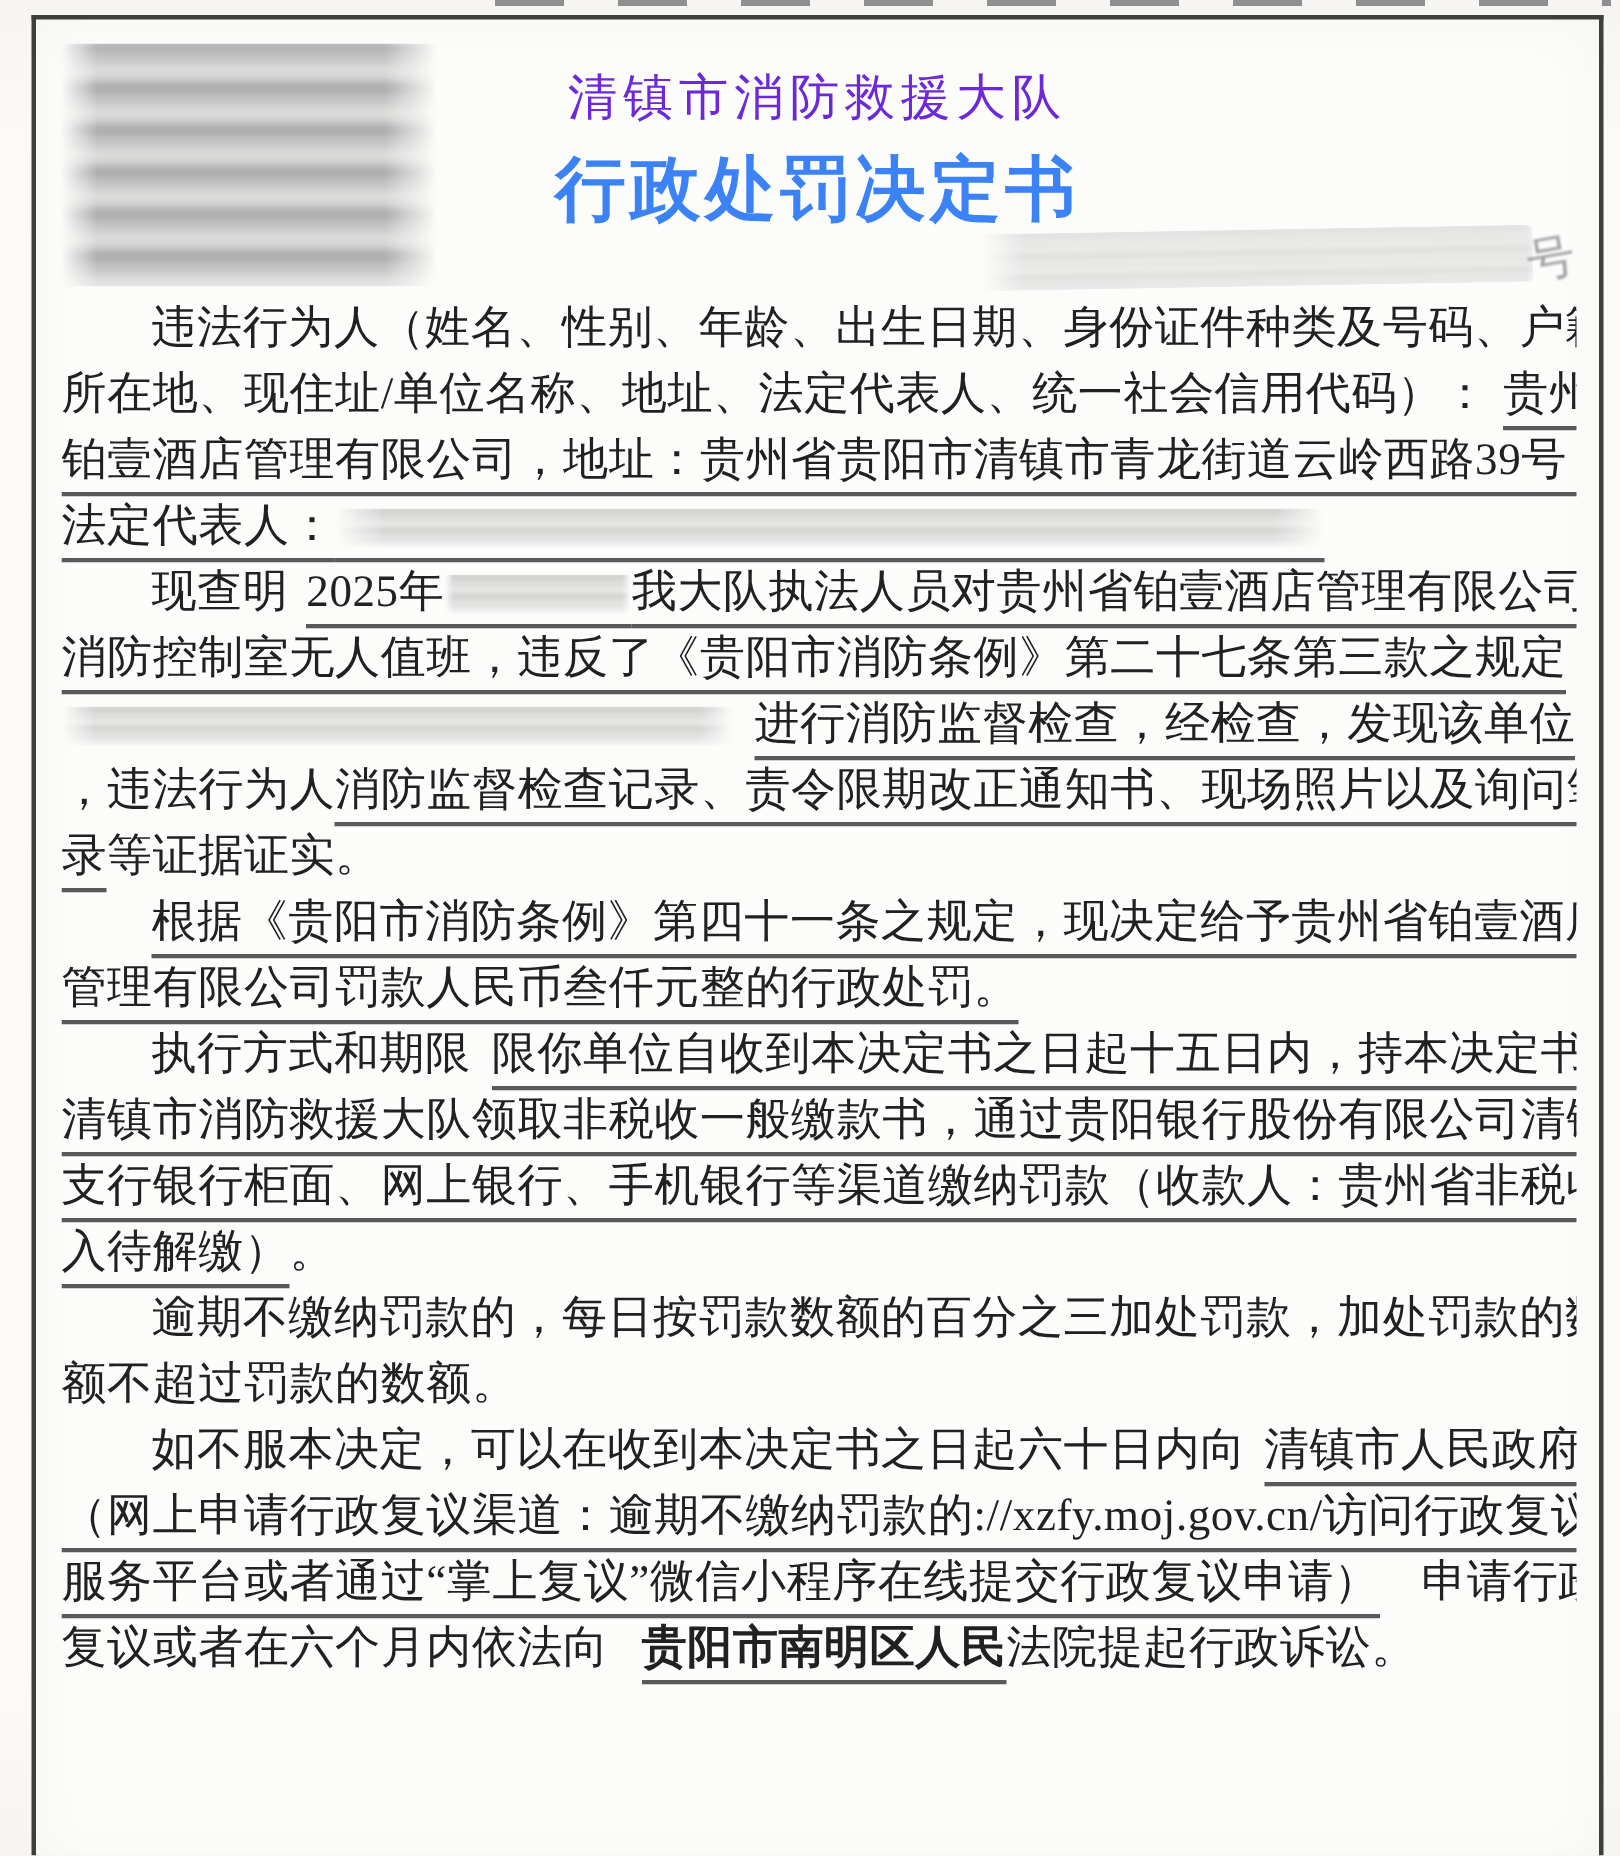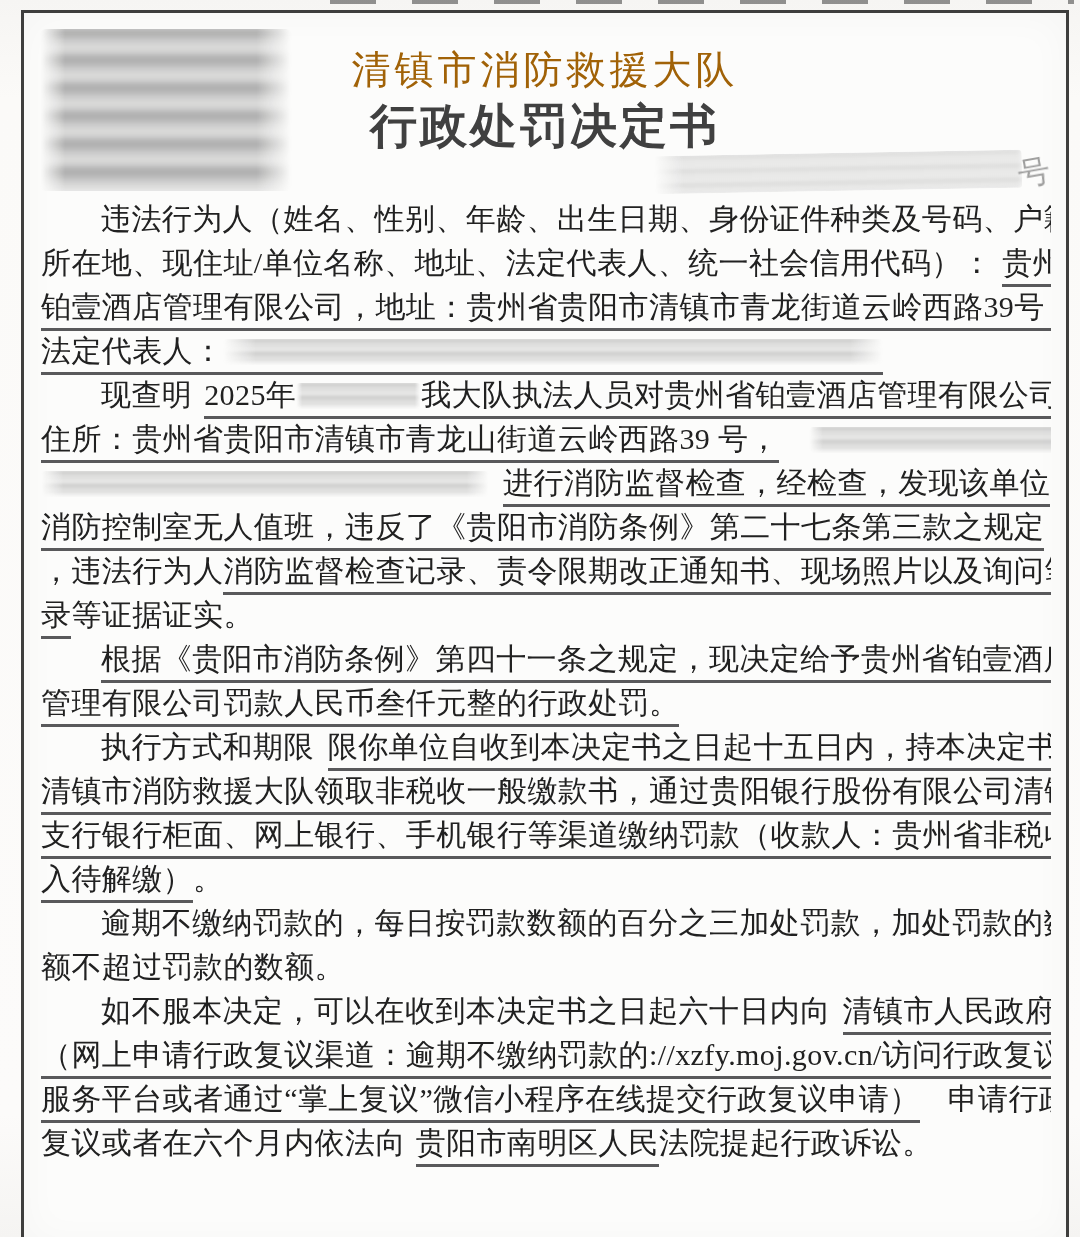--- a/index.html
+++ b/index.html
@@ -35,25 +35,25 @@
       rgba(235,235,235,.25) 13px 19px,
       rgba(120,120,120,.55) 19px 23px,
       rgba(225,225,225,.25) 23px 28px);
     filter:blur(4px);
     border-radius:6px;
     -webkit-mask-image:linear-gradient(to right,transparent,#000 10%,#000 86%,transparent);
     mask-image:linear-gradient(to right,transparent,#000 10%,#000 86%,transparent);
   }
   .org-name{
     position:absolute;left:0;right:0;top:30px;text-align:center;
-    font-size:39px;letter-spacing:4px;color:#a16207;
+    font-size:33px;letter-spacing:4px;color:#6d28d9;
   }
   .doc-title{
     position:absolute;left:0;right:0;top:82px;text-align:center;
-    font-size:47px;font-weight:bold;letter-spacing:3px;color:#404040;
+    font-size:47px;font-weight:bold;letter-spacing:3px;color:#3b82f6;
   }
   
   .doc-number-blur{
     position:absolute;right:44px;top:140px;width:368px;height:38px;
     background:repeating-linear-gradient(to bottom,
       rgba(130,130,130,.45) 0 3px,
       rgba(220,220,220,.22) 3px 7px,
       rgba(160,160,160,.38) 7px 10px,
       rgba(235,235,235,.18) 10px 14px);
     filter:blur(2.5px);
@@ -99,32 +99,31 @@
     <div class="org-name">清镇市消防救援大队</div>
     <div class="doc-title">行政处罚决定书</div>
     <div class="doc-number-blur"></div>
     <div class="doc-number-suffix">号</div>
     <div class="body-lines">
         <div class="line indent"><span class="seg">违法行为人（姓名、性别、年龄、出生日期、身份证件种类及号码、户籍</span></div>
         <div class="line"><span class="seg">所在地、现住址/单位名称、地址、法定代表人、统一社会信用代码）：</span><span class="seg u" style="margin-left: 10px;">贵州省</span></div>
         <div class="line"><span class="seg u">铂壹酒店管理有限公司，地址：贵州省贵阳市清镇市青龙街道云岭西路39号，</span></div>
         <div class="line"><span class="seg u">法定代表人：</span><span class="blur-redaction u" style="width: 660px;"><i class="streak"></i></span></div>
         <div class="line indent"><span class="seg">现查明</span><span class="seg u" style="margin-left: 12px;">2025年</span><span class="blur-redaction u" style="width: 125px;"><i class="streak"></i></span><span class="seg u">我大队执法人员对贵州省铂壹酒店管理有限公司</span></div>
-        <div class="line"><span class="seg u">住所：贵州省贵阳市清镇市青龙山街道云岭西路39 号，</span><span class="blur-redaction" style="width: 278px; margin-left: 30px;"><i class="streak"></i></span></div>
+        <div class="line"><span class="seg u">消防控制室无人值班，违反了《贵阳市消防条例》第二十七条第三款之规定</span></div>
         <div class="line"><span class="blur-redaction" style="width: 448px;"><i class="streak"></i></span><span class="seg u" style="margin-left: 14px;">进行消防监督检查，经检查，发现该单位</span></div>
-        <div class="line"><span class="seg u">消防控制室无人值班，违反了《贵阳市消防条例》第二十七条第三款之规定</span></div>
         <div class="line"><span class="seg">，违法行为人</span><span class="seg u">消防监督检查记录、责令限期改正通知书、现场照片以及询问笔</span></div>
         <div class="line"><span class="seg u">录</span><span class="seg">等证据证实。</span></div>
         <div class="line indent"><span class="seg u">根据《贵阳市消防条例》第四十一条之规定，现决定给予贵州省铂壹酒店</span></div>
         <div class="line"><span class="seg u">管理有限公司罚款人民币叁仟元整的行政处罚。</span></div>
         <div class="line indent"><span class="seg">执行方式和期限</span><span class="seg u" style="margin-left: 14px;">限你单位自收到本决定书之日起十五日内，持本决定书到</span></div>
         <div class="line"><span class="seg u">清镇市消防救援大队领取非税收一般缴款书，通过贵阳银行股份有限公司清镇</span></div>
         <div class="line"><span class="seg u">支行银行柜面、网上银行、手机银行等渠道缴纳罚款（收款人：贵州省非税收</span></div>
         <div class="line"><span class="seg u">入待解缴）</span><span class="seg">。</span></div>
         <div class="line indent"><span class="seg">逾期不缴纳罚款的，每日按罚款数额的百分之三加处罚款，加处罚款的数</span></div>
         <div class="line"><span class="seg">额不超过罚款的数额。</span></div>
         <div class="line indent"><span class="seg">如不服本决定，可以在收到本决定书之日起六十日内向</span><span class="seg u" style="margin-left: 12px;">清镇市人民政府</span></div>
         <div class="line"><span class="seg u">（网上申请行政复议渠道：逾期不缴纳罚款的://xzfy.moj.gov.cn/访问行政复议</span></div>
         <div class="line"><span class="seg u">服务平台或者通过“掌上复议”微信小程序在线提交行政复议申请）</span><span class="seg" style="margin-left: 28px;">申请行政</span></div>
-        <div class="line"><span class="seg">复议或者在六个月内依法向</span><span class="seg u" style="margin-left: 10px;">贵阳市南明区人民</span><span class="seg" style="">法院提起行政诉讼。</span></div>
+        <div class="line"><span class="seg">复议或者在六个月内依法向</span><span class="seg u" style="margin-left: 22px; font-weight: bold;">贵阳市南明区人民</span><span class="seg" style="">法院提起行政诉讼。</span></div>
       </div>
   </div>
 </div>
 
 </body></html>

